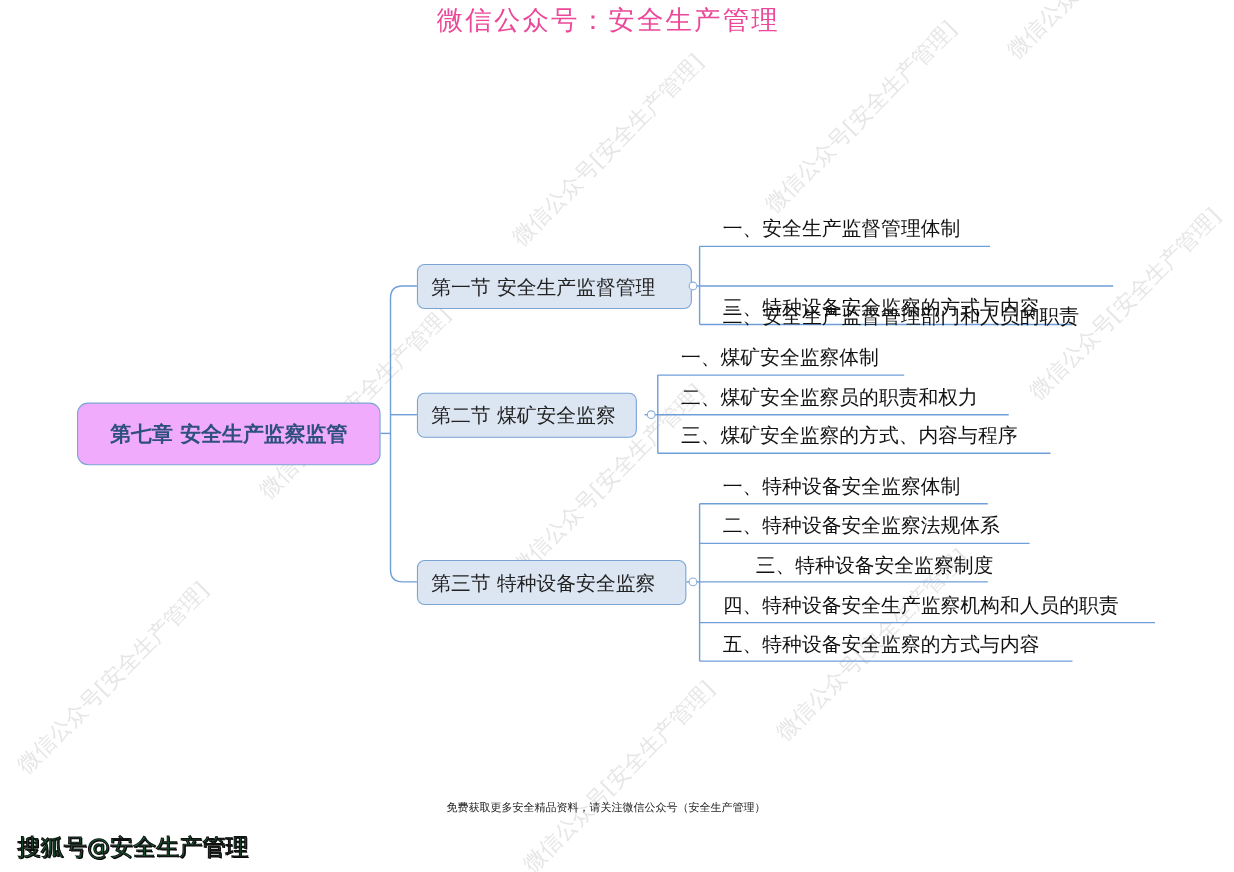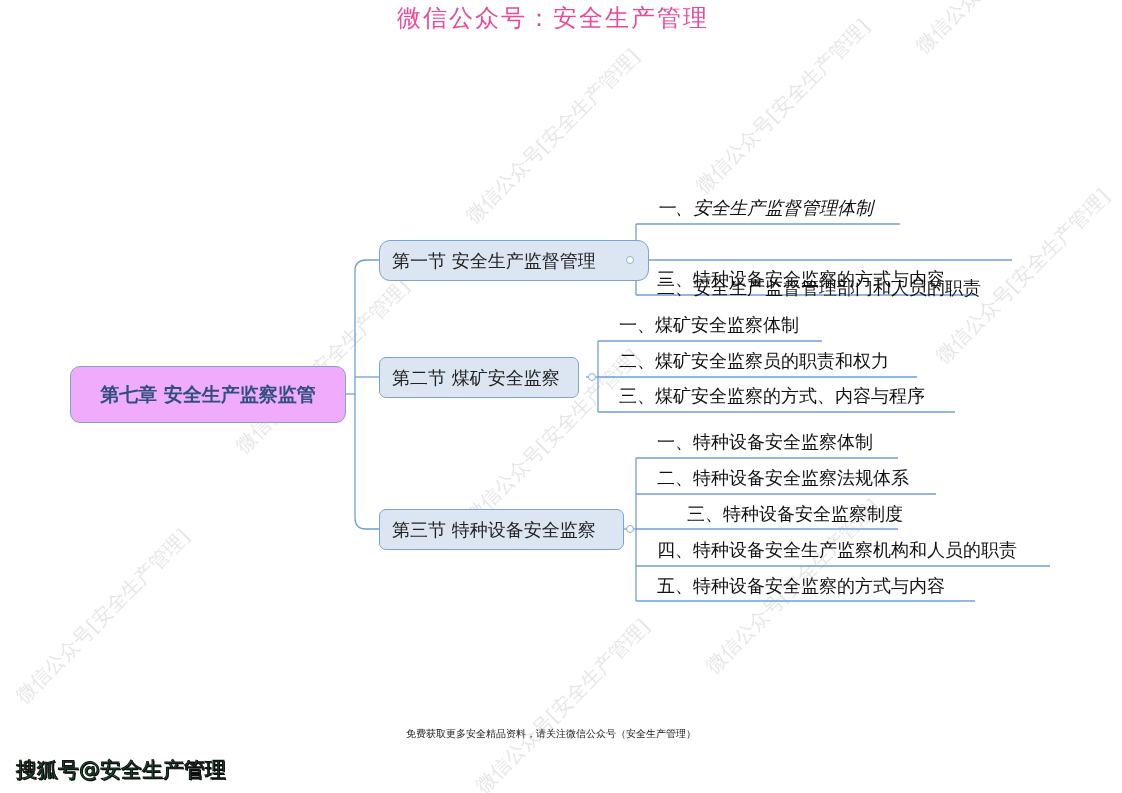--- a/index.html
+++ b/index.html
@@ -52,30 +52,30 @@
     <path d="M636 458 H898"></path>
     <path d="M636 494 H936"></path>
     <path d="M636 529 H898"></path>
     <path d="M636 566 H1050"></path>
     <path d="M636 601 H975"></path>
   </g>
 </svg>
 
 <div class="root">第七章 安全生产监察监管</div>
 
-<div class="sec" style="left:379px;top:240px;width:270px;border-radius:11px;">第一节 安全生产监督管理</div>
+<div class="sec" style="left:379px;top:240px;width:250px;">第一节 安全生产监督管理</div>
 <div class="collapse" style="left:626px;top:256px;"></div>
 
 <div class="sec" style="left:379px;top:357px;width:200px;">第二节 煤矿安全监察</div>
 <div class="collapse" style="left:588px;top:373px;"></div>
 
 <div class="sec" style="left:379px;top:509px;width:245px;">第三节 特种设备安全监察</div>
 <div class="collapse" style="left:626px;top:525px;"></div>
 
-<div class="leaf" style="left:657px;top:196px;font-style:italic;">一、安全生产监督管理体制</div>
+<div class="leaf" style="left:657px;top:196px;">一、安全生产监督管理体制</div>
 <div class="leaf" style="left:657px;top:232px;margin-top:44px;">二、安全生产监督管理部门和人员的职责</div>
 <div class="leaf" style="left:657px;top:267px;">三、特种设备安全监察的方式与内容</div>
 
 <div class="leaf" style="left:619px;top:313px;">一、煤矿安全监察体制</div>
 <div class="leaf" style="left:619px;top:349px;font-family:Liberation Mono, monospace;">二、煤矿安全监察员的职责和权力</div>
 <div class="leaf" style="left:619px;top:384px;">三、煤矿安全监察的方式、内容与程序</div>
 
 <div class="leaf" style="left:657px;top:430px;">一、特种设备安全监察体制</div>
 <div class="leaf" style="left:657px;top:466px;">二、特种设备安全监察法规体系</div>
 <div class="leaf" style="left:657px;top:502px;margin-left:30px;">三、特种设备安全监察制度</div>

